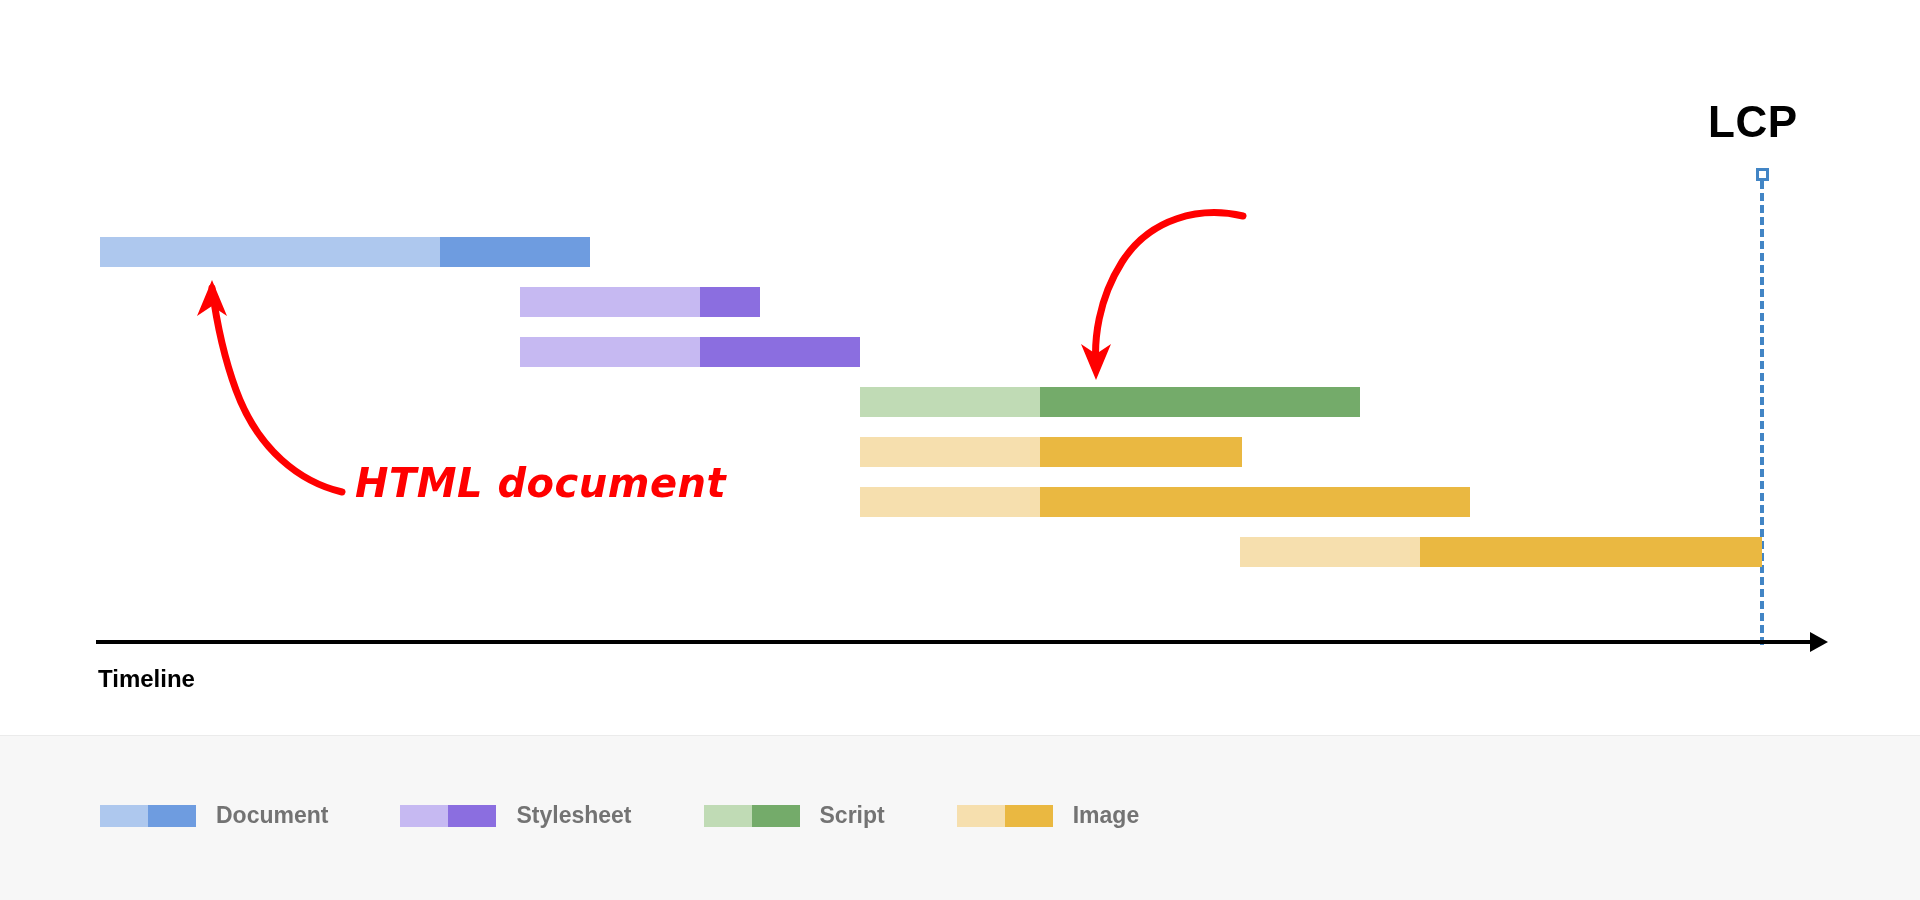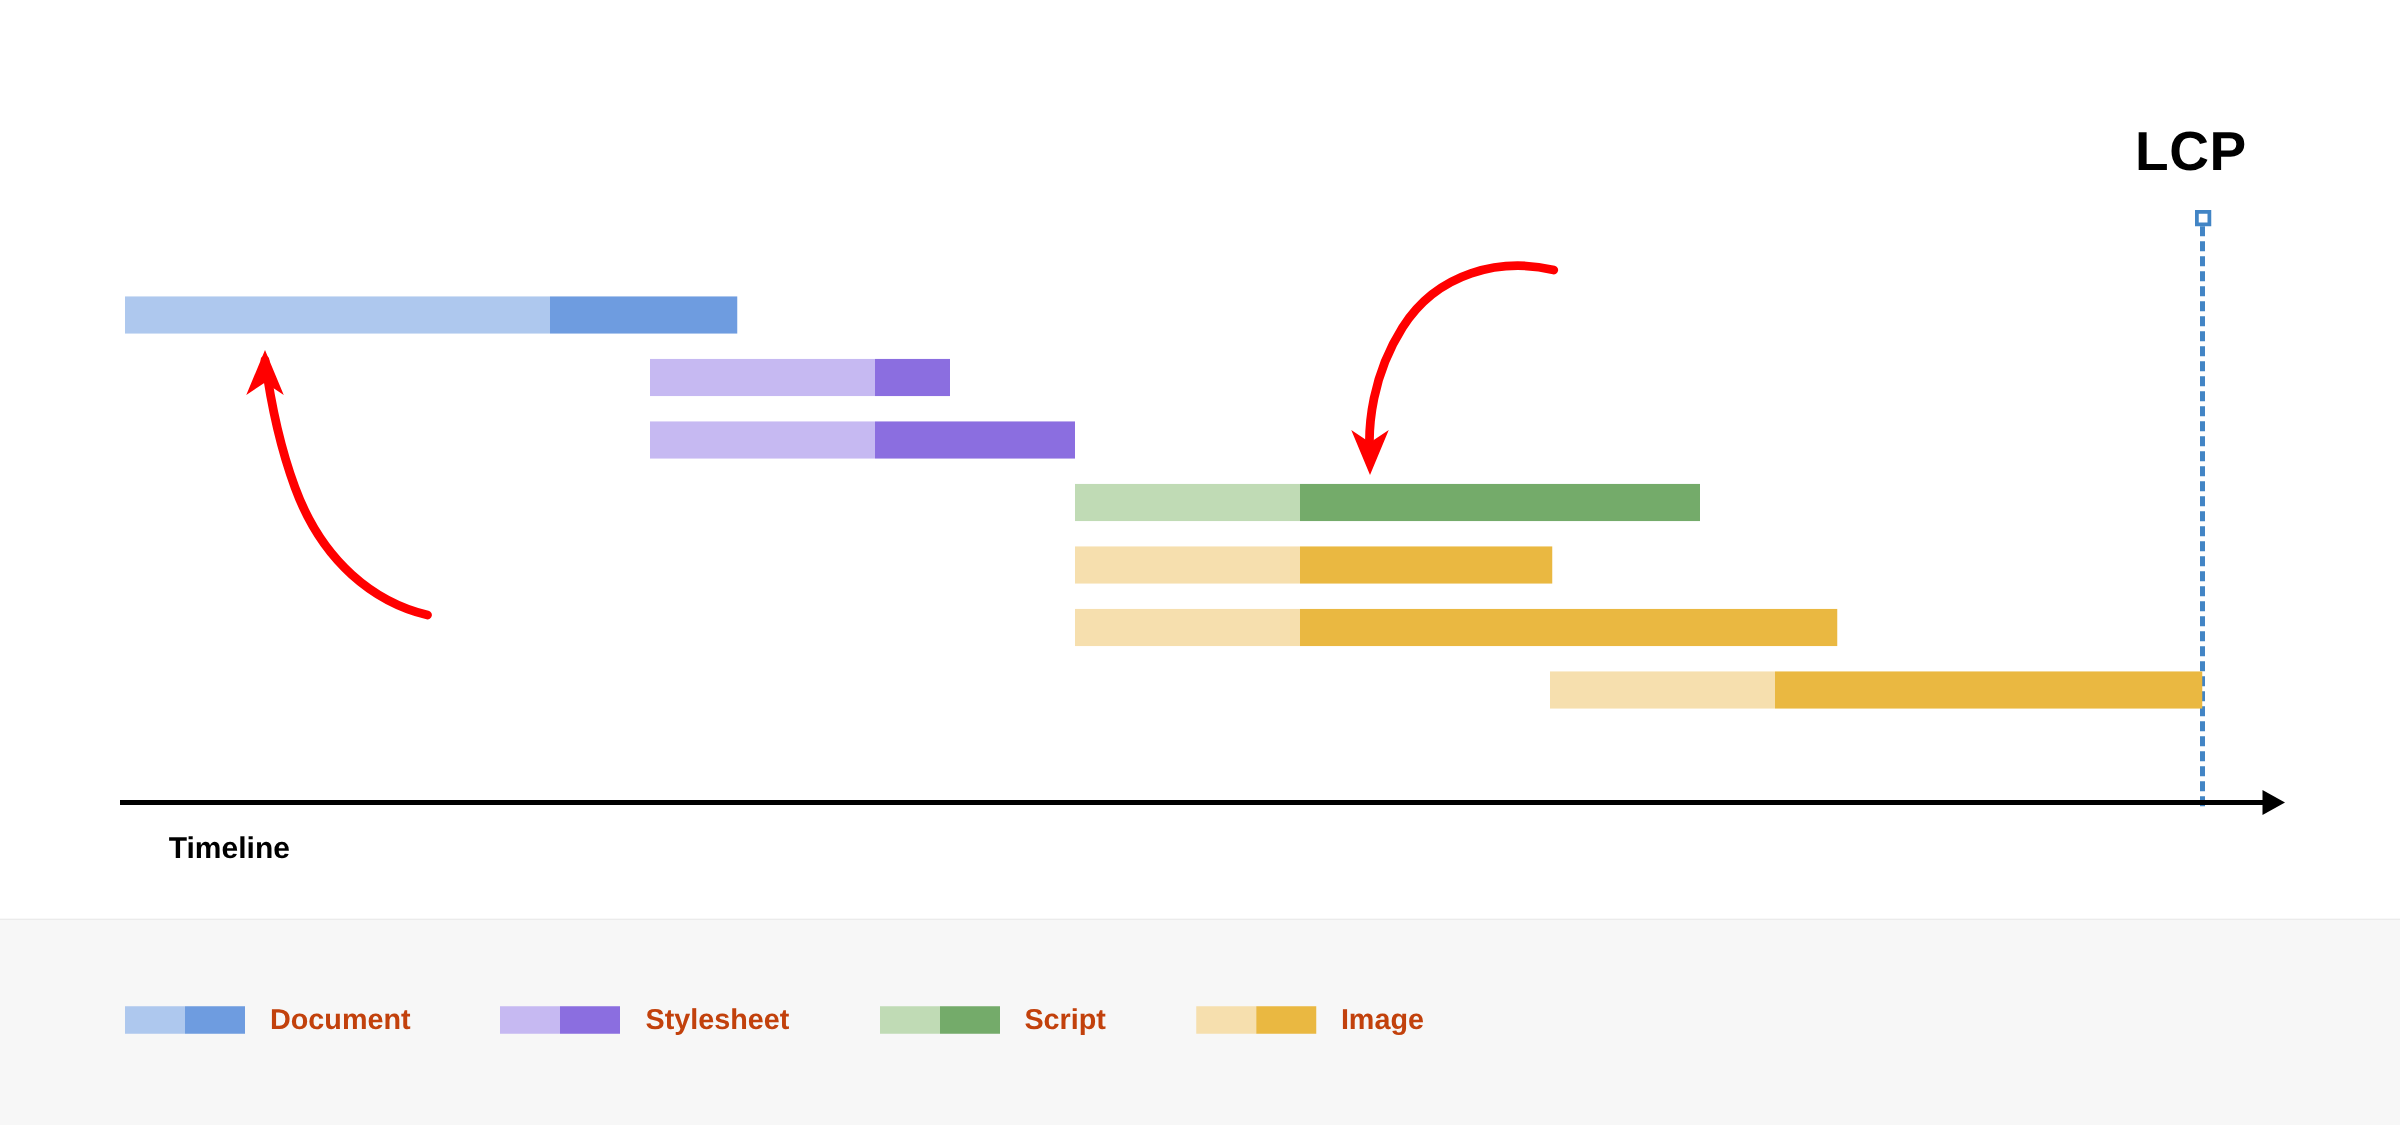--- a/index.html
+++ b/index.html
@@ -139,21 +139,21 @@
     width: 96px;
     height: 22px;
     margin-right: 20px;
   }
   .legend-swatch .sw-a { width: 50%; height: 100%; }
   .legend-swatch .sw-b { width: 50%; height: 100%; }
   .legend-label {
     font-family: "Liberation Sans", sans-serif;
     font-weight: bold;
     font-size: 23px;
-    color: #c2410c;
+    color: #737373;
     white-space: nowrap;
   }
 </style>
 </head>
 <body>
 
 <div id="stage">
 
   <div id="chart-area">
 
@@ -199,25 +199,26 @@
         <path d="M 342 492 C 300 482, 258 450, 236 390 C 222 352, 216 318, 212 288" stroke="#ff0000" stroke-width="7" fill="none" stroke-linecap="round"></path>
         <path d="M 212 280 L 197 316 L 212 306 L 227 316 Z" fill="#ff0000"></path>
       </g>
 
       <g>
         <path d="M 1243 216 C 1200 206, 1150 218, 1122 262 C 1098 300, 1094 340, 1096 366" stroke="#ff0000" stroke-width="7" fill="none" stroke-linecap="round"></path>
         <path d="M 1096 380 L 1081 344 L 1096 354 L 1111 344 Z" fill="#ff0000"></path>
       </g>
     </svg>
 
+    <div class="annotation-text" style="left:355px; top:460px;">HTML document</div>
 
 
     <div id="timeline-axis-line" style="left:96px; top:640px; width:1716px;"></div>
     <div id="timeline-axis-arrow" style="left:1810px; top:632px;"></div>
-    <div id="timeline-axis-label" style="left:98px; top:665px;margin-left:37px;">Timeline</div>
+    <div id="timeline-axis-label" style="left:98px; top:665px;">Timeline</div>
 
   </div>
 
   <div id="legend-bar">
     <div id="legend-items">
         <div class="legend-item">
           <div class="legend-swatch">
             <div class="sw-a" style="background: rgb(174, 200, 238);"></div>
             <div class="sw-b" style="background: rgb(110, 156, 224);"></div>
           </div>

